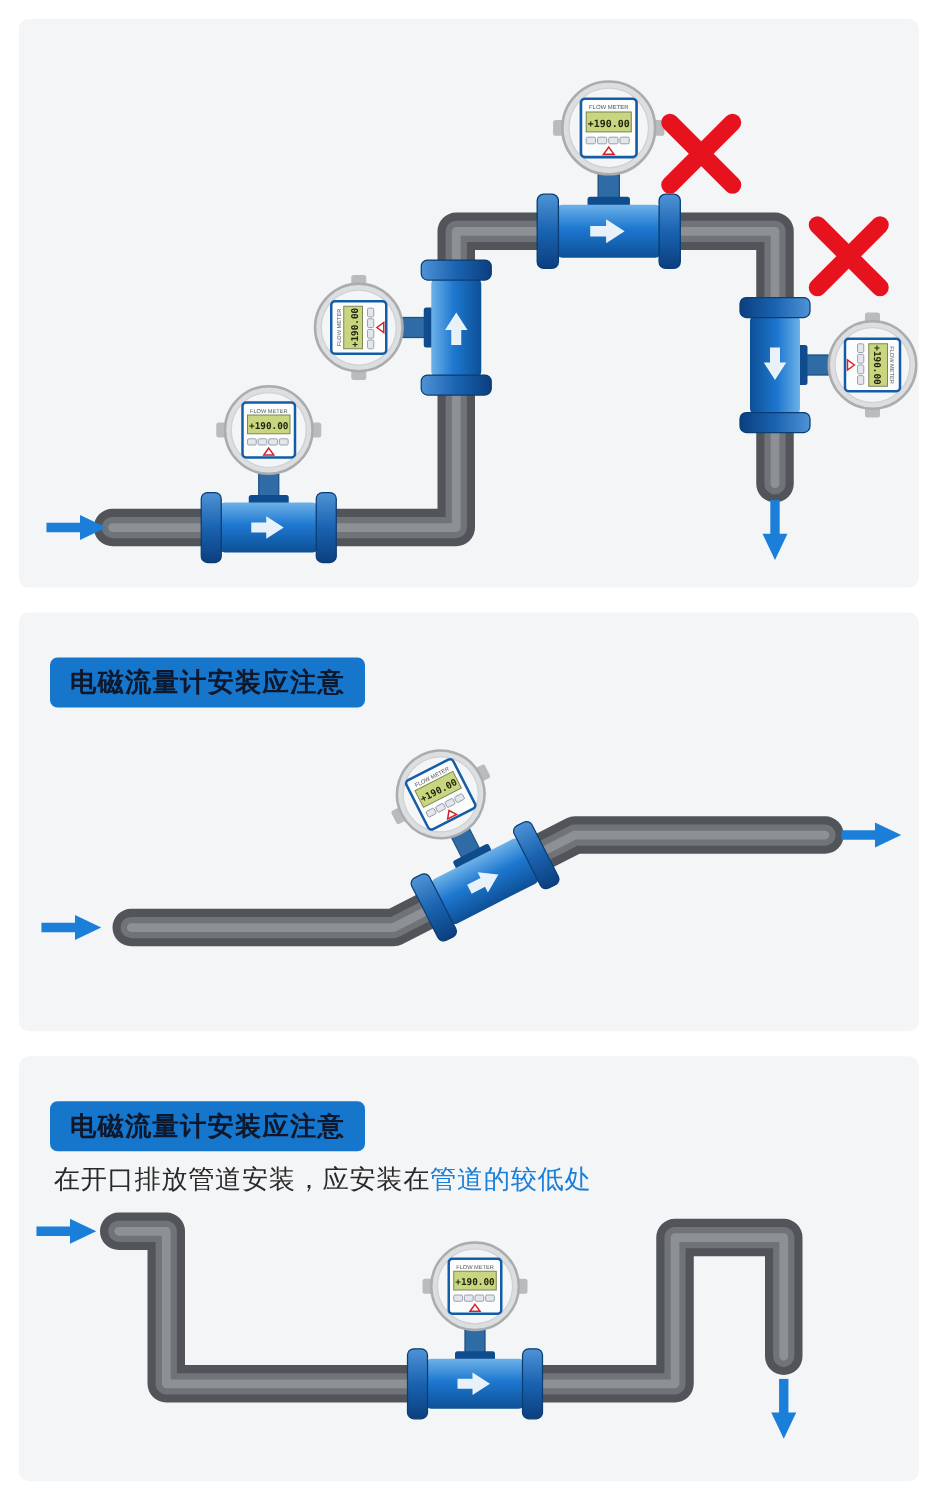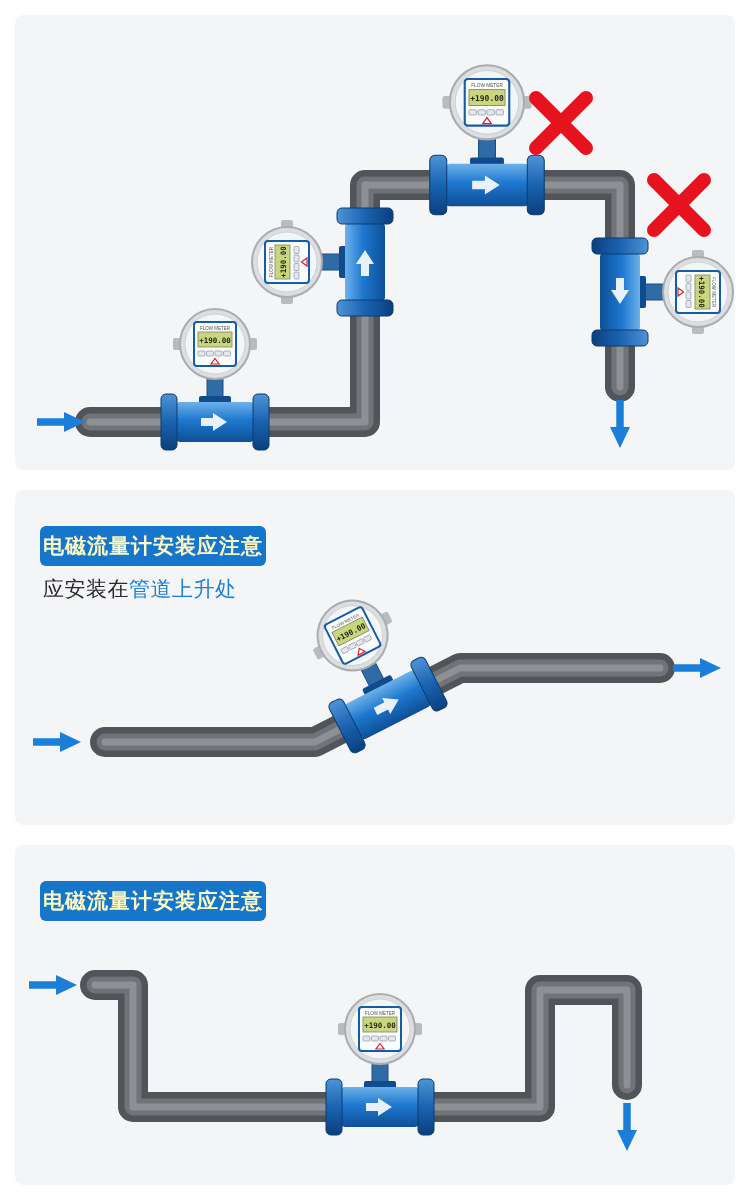--- a/index.html
+++ b/index.html
@@ -11,22 +11,22 @@
   .panel-2 { top:490px; height:335px; }
   .panel-3 { top:845px; height:340px; }
 
   .diagram { position:absolute; left:0; top:0; width:100%; height:100%; }
 
   .note { position:absolute; z-index:2; font-size:21px; line-height:34px; color:#2a2a2a; letter-spacing:0.5px; }
   .blue { color:#1a7fd8; }
   .panel-1 .note { left:24px; top:68px; width:326px; }
   .panel-2 .note, .panel-3 .note { left:28px; top:82px; width:660px; }
 
-  .badge { position:absolute; left:25px; top:36px; z-index:2; background:#1576cc; color:#fef9c3;
-           font-size:21px; font-weight:bold; letter-spacing:1px; padding:6px 3px; border-radius:6px; }
+  .badge { position:absolute; left:25px; top:36px; z-index:2; background:#1576cc; color:#0f172a;
+           font-size:21px; font-weight:bold; letter-spacing:1px; padding:6px 16px; border-radius:6px; }
 
   
   .pipe-outer { fill:none; stroke:#515458; stroke-width:30; stroke-linecap:round; stroke-linejoin:round; }
   .pipe-mid   { fill:none; stroke:#707377; stroke-width:17; stroke-linecap:round; stroke-linejoin:round; }
   .pipe-core  { fill:none; stroke:#8d9094; stroke-width:7;  stroke-linecap:round; stroke-linejoin:round; }
 
   .defs-svg { position:absolute; width:0; height:0; }
 </style>
 </head>
 <body>
@@ -124,21 +124,20 @@
         <use href="#xmark" x="-36" y="-36" width="72" height="72"></use>
       </g>
       <g transform="translate(664,190)">
         <use href="#xmark" x="-36" y="-36" width="72" height="72"></use>
       </g>
     </svg>
   </section>
 
   <section class="panel panel-2">
     <div class="badge">电磁流量计安装应注意</div>
-    <p class="note"><span>应安装在</span><span class="blue">管道上升处</span></p>
 
     <svg class="diagram" viewBox="0 0 720 335">
       <g>
         <path class="pipe-outer" d="M90 252 L300 252 L445 178 L645 178"></path>
         <path class="pipe-mid" d="M90 252 L300 252 L445 178 L645 178"></path>
         <path class="pipe-core" d="M90 252 L300 252 L445 178 L645 178"></path>
       </g>
 
       <g transform="translate(373,215) rotate(-27)">
         <use href="#flowmeter" x="-70" y="-120" width="140" height="150"></use>
@@ -148,20 +147,21 @@
         <use href="#flowarrow" x="0" y="-11" width="48" height="22"></use>
       </g>
       <g transform="translate(658,178)">
         <use href="#flowarrow" x="0" y="-11" width="48" height="22"></use>
       </g>
     </svg>
   </section>
 
   <section class="panel panel-3">
     <div class="badge">电磁流量计安装应注意</div>
+    <p class="note"><span>在开口排放管道安装，应安装在</span><span class="blue">管道的较低处</span></p>
 
     <svg class="diagram" viewBox="0 0 720 340">
       <g>
         <path class="pipe-outer" d="M80 140 L118 140 L118 262 L525 262 L525 145 L612 145 L612 240"></path>
         <path class="pipe-mid" d="M80 140 L118 140 L118 262 L525 262 L525 145 L612 145 L612 240"></path>
         <path class="pipe-core" d="M80 140 L118 140 L118 262 L525 262 L525 145 L612 145 L612 240"></path>
       </g>
 
       <g transform="translate(365,262)">
         <use href="#flowmeter" x="-70" y="-120" width="140" height="150"></use>

